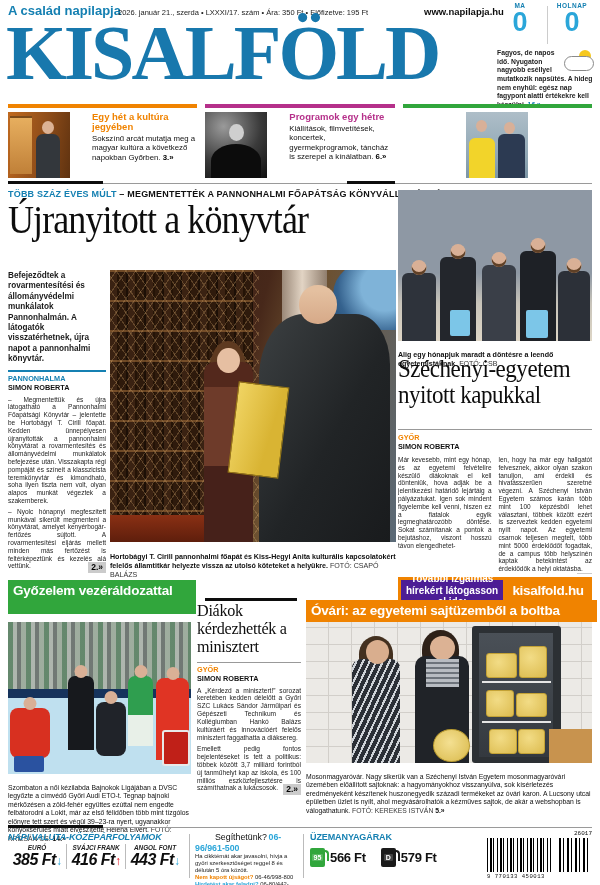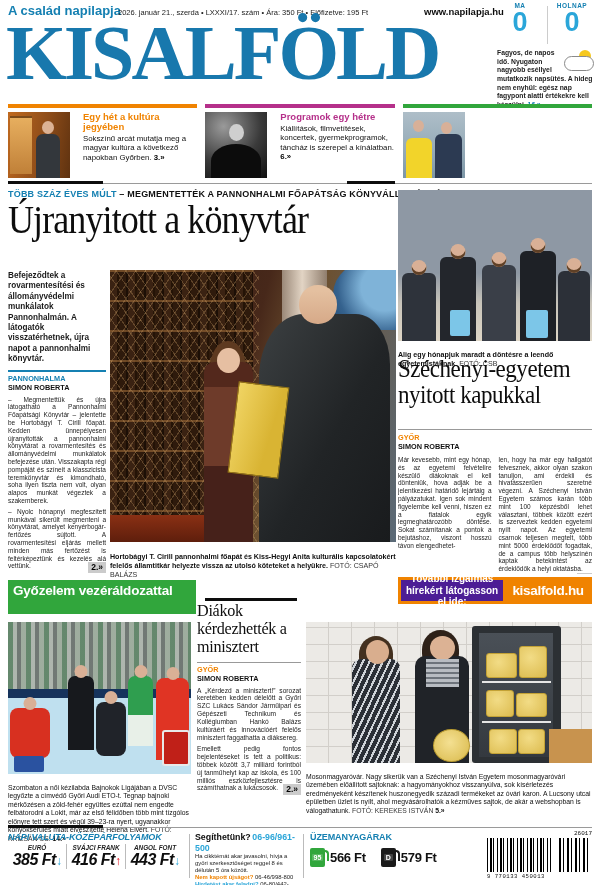--- a/index.html
+++ b/index.html
@@ -24,21 +24,21 @@
   .wx-text{left:497px;top:49px;width:97px;font-size:6.8px;line-height:1.28;font-weight:bold;color:#222;}
   .wx-icon{float:right;width:30px;height:21px;position:relative;margin:1px 0 1px 3px;}
   .wx-icon::before{content:"";position:absolute;right:3px;top:0;width:12px;height:12px;border-radius:50%;background:#f6c81e;}
   .wx-icon::after{content:"";position:absolute;left:0;bottom:0;width:28px;height:13px;border-radius:8px;
                   background:#fff;border:1.5px solid #8a8a8a;}
   .refp{font-weight:bold;color:var(--blue,#1580b2);}
   .refk{font-weight:bold;color:#000;}
 
   
   .teasers{left:8px;top:104px;width:584px;display:flex;gap:8px;}
-  .teaser{flex:1;border-top:4px solid #999;padding-top:4px;display:flex;gap:13px;}
+  .teaser{flex:1;border-top:4px solid #999;padding-top:4px;display:flex;gap:22px;justify-content:center;}
   .teaser.t-o{border-color:var(--orange,#f08300);}
   .teaser.t-m{border-color:var(--magenta,#b5308a);}
   .teaser.t-g{border-color:var(--green,#31a63c);}
   .t-img{width:62px;height:66px;flex:none;position:relative;overflow:hidden;background:#999;}
   .t-txt{font-size:7.8px;line-height:1.2;}
   .t-title{font-size:9.5px;font-weight:bold;line-height:1.05;margin-bottom:2px;}
   .t-o .t-title{color:var(--orange,#f08300);}
   .t-m .t-title{color:var(--magenta,#b5308a);}
   .t-g .t-title{color:var(--green,#31a63c);}
   .t1{background:linear-gradient(100deg,#c06a20,#8a4a18 60%,#5e3210);}
@@ -183,21 +183,21 @@
   .f-title{font-size:9px;font-weight:bold;color:var(--blue,#1580b2);letter-spacing:-.1px;}
   .cur-row{display:flex;margin-top:2px;}
   .cur-item{flex:1;text-align:center;padding:0 2px;}
   .cur-item+.cur-item{border-left:1px solid #bbb;}
   .cur-lbl{font-size:6.4px;font-weight:bold;color:#222;}
   .cur-val{font-size:16px;font-weight:bold;letter-spacing:-.5px;color:#0d0d0d;line-height:1.15;}
   .arr{font-size:12px;font-weight:bold;}
   .arr.up{color:var(--red,#e30613);}
   .arr.down{color:var(--lightblue,#2ba6d9);}
   .f-help{left:195px;top:832px;width:103px;font-size:5.9px;line-height:1.2;color:#222;}
-  .f-help .h-title{font-size:8.8px;font-weight:bold;color:#0d0d0d;}
+  .f-help .h-title{font-size:8.8px;font-weight:normal;color:#0d0d0d;margin-left:20px;}
   .f-help .h-phone{font-size:8.8px;font-weight:bold;color:var(--lightblue,#2ba6d9);}
   .f-help .q-o{color:var(--orange,#f08300);font-weight:bold;}
   .f-help .q-b{color:var(--lightblue,#2ba6d9);font-weight:bold;}
   .f-fuel{left:310px;top:832px;width:140px;}
   .fuel-row{display:flex;align-items:center;gap:5px;margin-top:6px;}
   .pump{width:15px;height:19px;border-radius:2px;position:relative;color:#fff;font-size:7px;font-weight:bold;
         display:flex;align-items:center;justify-content:center;}
   .pump::after{content:"";position:absolute;right:-4px;top:2px;width:4px;height:9px;border:2px solid currentColor;border-left:none;border-bottom:none;border-radius:0 4px 0 0;}
   .pump.p95{background:var(--green,#31a63c);color:#31a63c;}
   .pump.pd{background:#1a1a1a;color:#1a1a1a;}
@@ -351,20 +351,21 @@
     <div class="byline">
       <span class="loc o">GYŐR</span>
       <span class="auth">SIMON ROBERTA</span>
     </div>
     <div class="body-txt just" style="font-size:6.6px;">
       <p>A „Kérdezd a minisztert!” sorozat keretében kedden délelőtt a Győri SZC Lukács Sándor Járműipari és Gépészeti Technikum és Kollégiumban Hankó Balázs kultúráért és innovációért felelős minisztert faggathatta a diáksereg.</p>
       <p><span>Emellett pedig fontos bejelentéseket is tett a politikus: többek között 3,7 milliárd forintból új tanműhelyt kap az iskola, és 100 milliós eszközfejlesztésre is számíthatnak a lukácsosok.</span><b class="refbox">2.»</b></p>
     </div>
   </div>
 
+  <div class="abs banner b-orange">Óvári: az egyetemi sajtüzemből a boltba</div>
   <div class="ph ch-photo">
     <div class="ch-fridge"></div>
     <div class="ch-glass"></div>
     <div class="chz chz1"></div>
     <div class="chz chz2"></div>
     <div class="ch-shelf ch-s1"></div>
     <div class="chz chz3"></div>
     <div class="chz chz4"></div>
     <div class="ch-shelf ch-s2"></div>
     <div class="chz chz5"></div>

